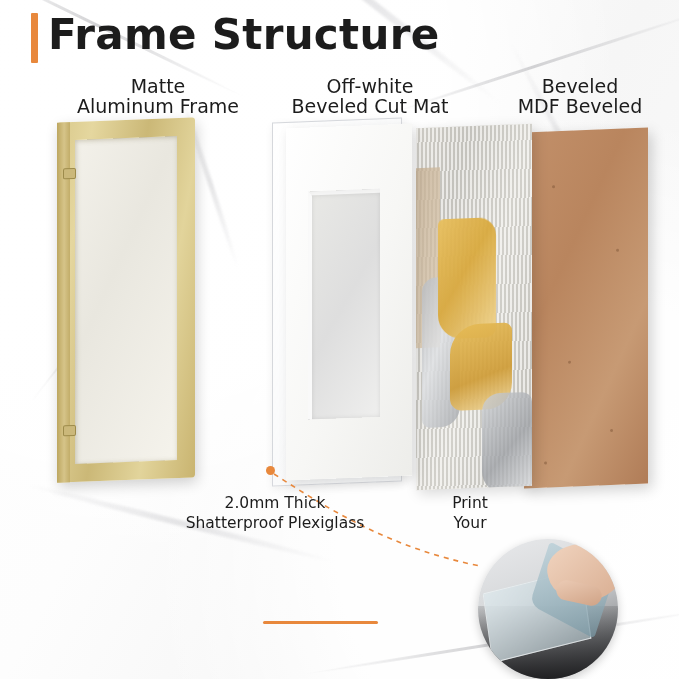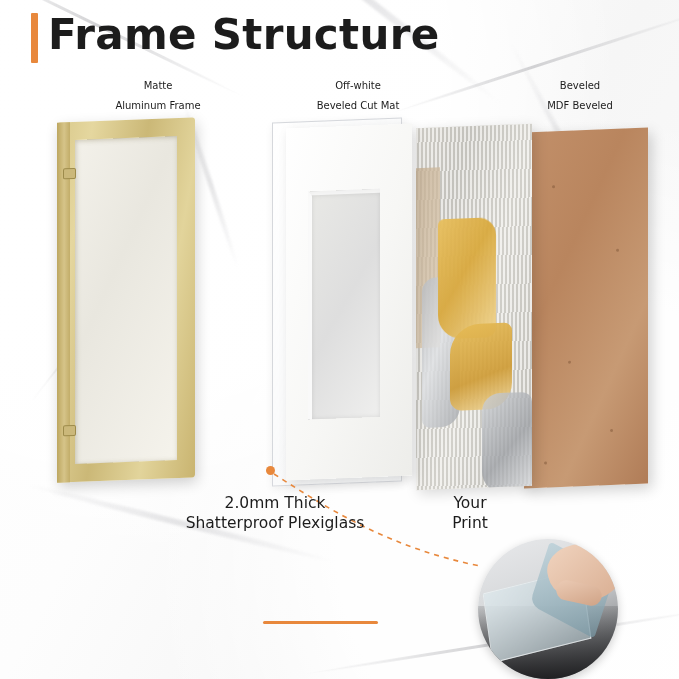--- a/index.html
+++ b/index.html
@@ -27,24 +27,24 @@
   }
   .title{
     position:absolute;left:48px;top:10px;
     font-size:42px;font-weight:bold;color:#1c1c1c;letter-spacing:.3px;
     font-family:"DejaVu Sans", sans-serif;
   }
 
   
   .cap{
     position:absolute;text-align:center;color:#1c1c1c;
-    font-size:10px;line-height:20px;font-family:"DejaVu Sans", sans-serif;
+    font-size:19px;line-height:20px;font-family:"DejaVu Sans", sans-serif;
   }
   .cap-1{left:48px;top:76px;width:220px;}
-  .cap-2{left:258px;top:76px;width:200px;text-align:center;}
+  .cap-2{left:270px;top:76px;width:200px;text-align:center;}
   .cap-3{left:500px;top:76px;width:160px;}
 
   
   .frame-outer{
     position:absolute;left:57px;top:120px;width:138px;height:360px;
     background:linear-gradient(100deg,#d9c98b 0%,#e5d79f 18%,#cbb877 46%,#e2d49b 72%,#c9b470 100%);
     border-radius:3px;
     box-shadow:2px 5px 14px rgba(0,0,0,.18);
     transform:skewY(-2.2deg);
   }
@@ -246,22 +246,22 @@
   <div class="dot-orange"></div>
   <svg class="leader" viewBox="0 0 250 110">
     <path d="M4 4 C 60 40, 120 78, 210 96" fill="none" stroke="#e8883c" stroke-width="1.6" stroke-dasharray="5 5"></path>
   </svg>
 
   <div class="lab lab-plexi">
     <div>2.0mm Thick</div>
     <div>Shatterproof Plexiglass</div>
   </div>
   <div class="lab lab-print">
+    <div>Print</div>
     <div>Your</div>
-    <div>Print</div>
   </div>
 
   <div class="uline"></div>
 
   <div class="bubble">
     <div class="dark"></div>
     <div class="sheet"></div>
     <div class="peel"></div>
     <div class="hand"></div>
     <div class="finger"></div>

